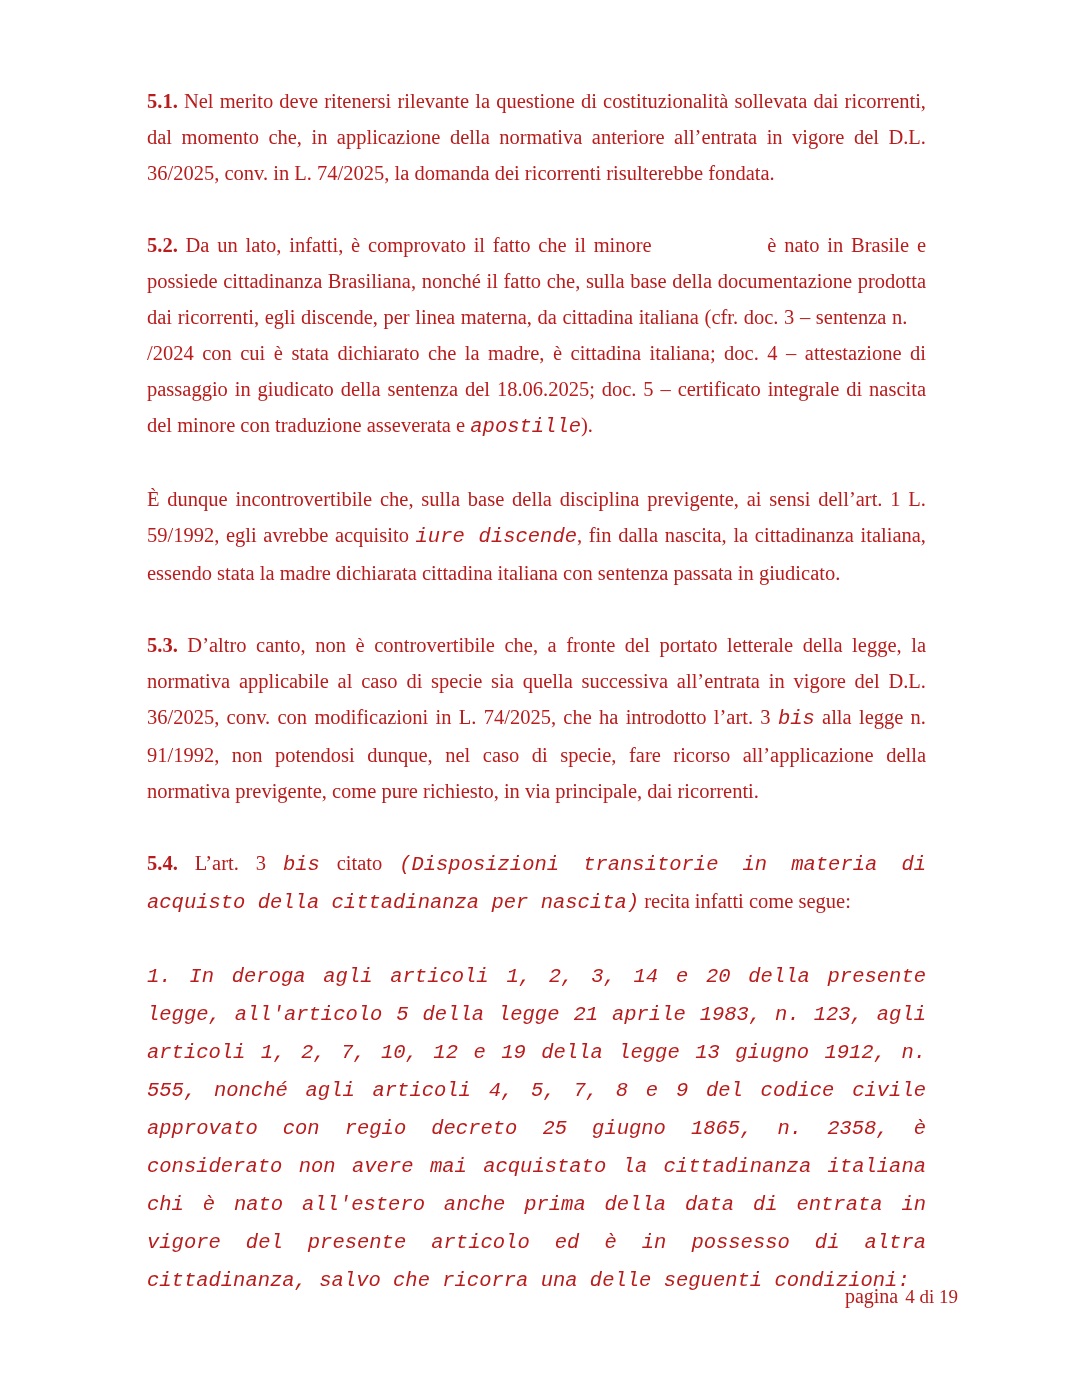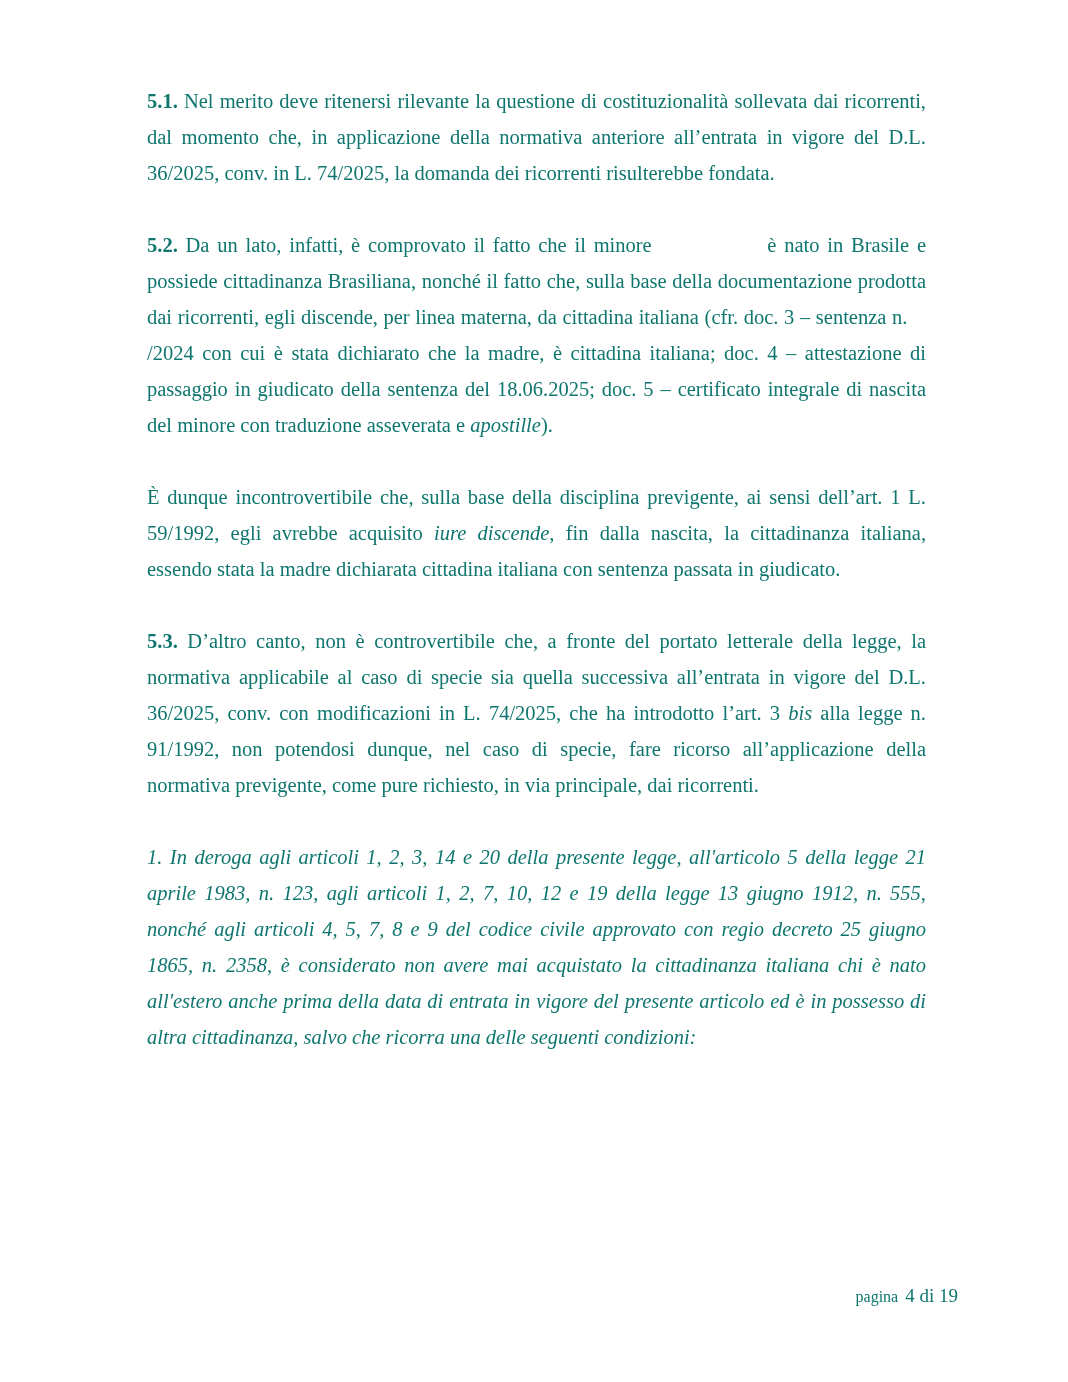--- a/index.html
+++ b/index.html
@@ -6,69 +6,70 @@
     margin: 0;
     padding: 0;
     background: #e8e8e8;
   }
   .page {
     position: relative;
     width: 1068px;
     height: 1382px;
     background: #ffffff;
     font-family: "Liberation Serif", "DejaVu Serif", serif;
-    color: #0f766e;
+    color: #b91c1c;
     overflow: hidden;
   }
   .doc-body {
     position: absolute;
     left: 147px;
     top: 83px;
     width: 779px;
   }
   .doc-body p {
     margin: 0 0 36px 0;
     font-size: 20.5px;
     line-height: 36px;
     text-align: justify;
     letter-spacing: 0;
   }
   .seg-regular { font-style: normal; font-weight: normal; }
   .seg-bold    { font-weight: bold; }
-  .seg-italic  { font-style: italic; }
+  .seg-italic  { font-style: italic; font-family: Liberation Mono, monospace; }
   .gap {
     display: inline-block;
     height: 2px;
     vertical-align: baseline;
   }
   .page-footer {
     position: absolute;
     top: 1283px;
     left: 0;
     right: 110px;
     text-align: right;
     white-space: nowrap;
   }
   .pf-label {
-    font-size: 16px;
+    font-size: 20px;
     line-height: 26px;
   }
   .pf-num {
     font-size: 19px;
     line-height: 26px;
     margin-left: 7px;
   }
 </style>
 </head>
 <body>
 
 <div class="page">
   <main class="doc-body" id="doc-body">
       <p><span class="seg-bold">5.1.</span><span class="seg-regular"> Nel merito deve ritenersi rilevante la questione di costituzionalità sollevata dai ricorrenti, dal momento che, in applicazione della normativa anteriore all’entrata in vigore del D.L. 36/2025, conv. in L. 74/2025, la domanda dei ricorrenti risulterebbe fondata.</span></p>
       <p><span class="seg-bold">5.2.</span><span class="seg-regular"> Da un lato, infatti, è comprovato il fatto che il minore </span><span class="gap" style="width: 100px;"></span><span class="seg-regular"> è nato in Brasile e possiede cittadinanza Brasiliana, nonché il fatto che, sulla base della documentazione prodotta dai ricorrenti, egli discende, per linea materna, da cittadina italiana (cfr. doc. 3 – sentenza n. </span><span class="gap" style="width: 13px;"></span><span class="seg-regular"> /2024 con cui è stata dichiarato che la madre, è cittadina italiana; doc. 4 – attestazione di passaggio in giudicato della sentenza del 18.06.2025; doc. 5 – certificato integrale di nascita del minore con traduzione asseverata e </span><span class="seg-italic">apostille</span><span class="seg-regular">).</span></p>
       <p><span class="seg-regular">È dunque incontrovertibile che, sulla base della disciplina previgente, ai sensi dell’art. 1 L. 59/1992, egli avrebbe acquisito </span><span class="seg-italic">iure discende</span><span class="seg-regular">, fin dalla nascita, la cittadinanza italiana, essendo stata la madre dichiarata cittadina italiana con sentenza passata in giudicato.</span></p>
       <p><span class="seg-bold">5.3.</span><span class="seg-regular"> D’altro canto, non è controvertibile che, a fronte del portato letterale della legge, la normativa applicabile al caso di specie sia quella successiva all’entrata in vigore del D.L. 36/2025, conv. con modificazioni in L. 74/2025, che ha introdotto l’art. 3 </span><span class="seg-italic">bis</span><span class="seg-regular"> alla legge n. 91/1992, non potendosi dunque, nel caso di specie, fare ricorso all’applicazione della normativa previgente, come pure richiesto, in via principale, dai ricorrenti.</span></p>
+      <p><span class="seg-bold">5.4.</span><span class="seg-regular"> L’art. 3 </span><span class="seg-italic">bis</span><span class="seg-regular"> citato </span><span class="seg-italic">(Disposizioni transitorie in materia di acquisto della cittadinanza per nascita)</span><span class="seg-regular"> recita infatti come segue:</span></p>
       <p><span class="seg-italic">1. In deroga agli articoli 1, 2, 3, 14 e 20 della presente legge, all'articolo 5 della legge 21 aprile 1983, n. 123, agli articoli 1, 2, 7, 10, 12 e 19 della legge 13 giugno 1912, n. 555, nonché agli articoli 4, 5, 7, 8 e 9 del codice civile approvato con regio decreto 25 giugno 1865, n. 2358, è considerato non avere mai acquistato la cittadinanza italiana chi è nato all'estero anche prima della data di entrata in vigore del presente articolo ed è in possesso di altra cittadinanza, salvo che ricorra una delle seguenti condizioni:</span></p>
     </main>
   <footer class="page-footer">
     <span class="pf-label">pagina</span><span class="pf-num">4 di 19</span>
   </footer>
 </div>
 
 </body></html>

